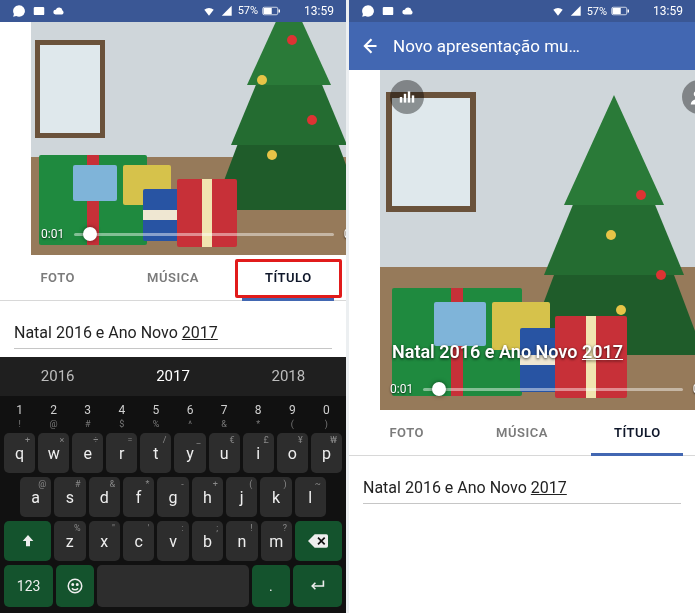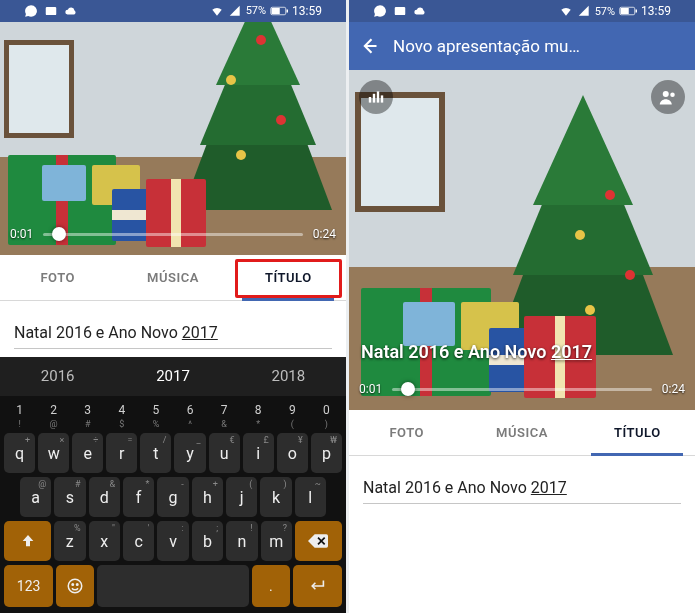--- a/index.html
+++ b/index.html
@@ -21,29 +21,29 @@
     flex-direction: column;
     overflow: hidden;
   }
   
   .statusbar {
     height: 22px;
     background: #3a5795;
     color: #fff;
     display: flex;
     align-items: center;
-    padding: 0 24px;
+    padding: 0 12px;
     font-size: 12px;
     gap: 4px;
   }
   .statusbar .sb-left { display: flex; gap: 6px; align-items: center; }
   .statusbar .sb-right { margin-left: auto; display: flex; gap: 4px; align-items: center; }
   .sb-icon { display:inline-flex; }
   .sb-batt { font-size: 11px; }
-  .sb-time { font-size: 12px; margin-left: 0; }
+  .sb-time { font-size: 12px; margin-left: 20px; }
 
   
   .appbar {
     height: 48px;
     background: #4267b2;
     color: #fff;
     display: flex;
     align-items: center;
     padding: 0 10px;
     gap: 14px;
@@ -59,20 +59,21 @@
     border: 3px solid #e11b1b;
     border-radius: 2px;
   }
 
   
   .preview {
     position: relative;
     width: 100%;
     background: #ef4444;
     overflow: hidden;
+    margin-left: 31px;
   }
   .preview.tall { height: 340px; }
   .preview.short { height: 238px; }
 
   
   .scene {
     position: absolute; inset: 0;
     background: linear-gradient(#c8cfd3, #b7bfc3);
     overflow: hidden;
   }
@@ -207,21 +208,21 @@
     font-size:9px; color:#7a7a7a;
   }
   .key {
     flex:1; height:40px; border-radius:5px;
     background:#2d2d2d; display:flex; align-items:center; justify-content:center;
     font-size:16px; position:relative;
   }
   .key .alt{
     position:absolute; top:2px; right:5px; font-size:9px; color:#8a8a8a;
   }
-  .key.mod { background:#a16207;justify-content:center; }
+  .key.mod { background:#14532d;justify-content:center; }
   .key.wide15{ flex:1.5; }
   .key.space{ flex:4; }
   .brow { display:flex; gap:3px; }
   .brow .key{ height:42px; font-size:14px; }
 
   svg { display:block; }
 </style>
 </head>
 <body>
 

